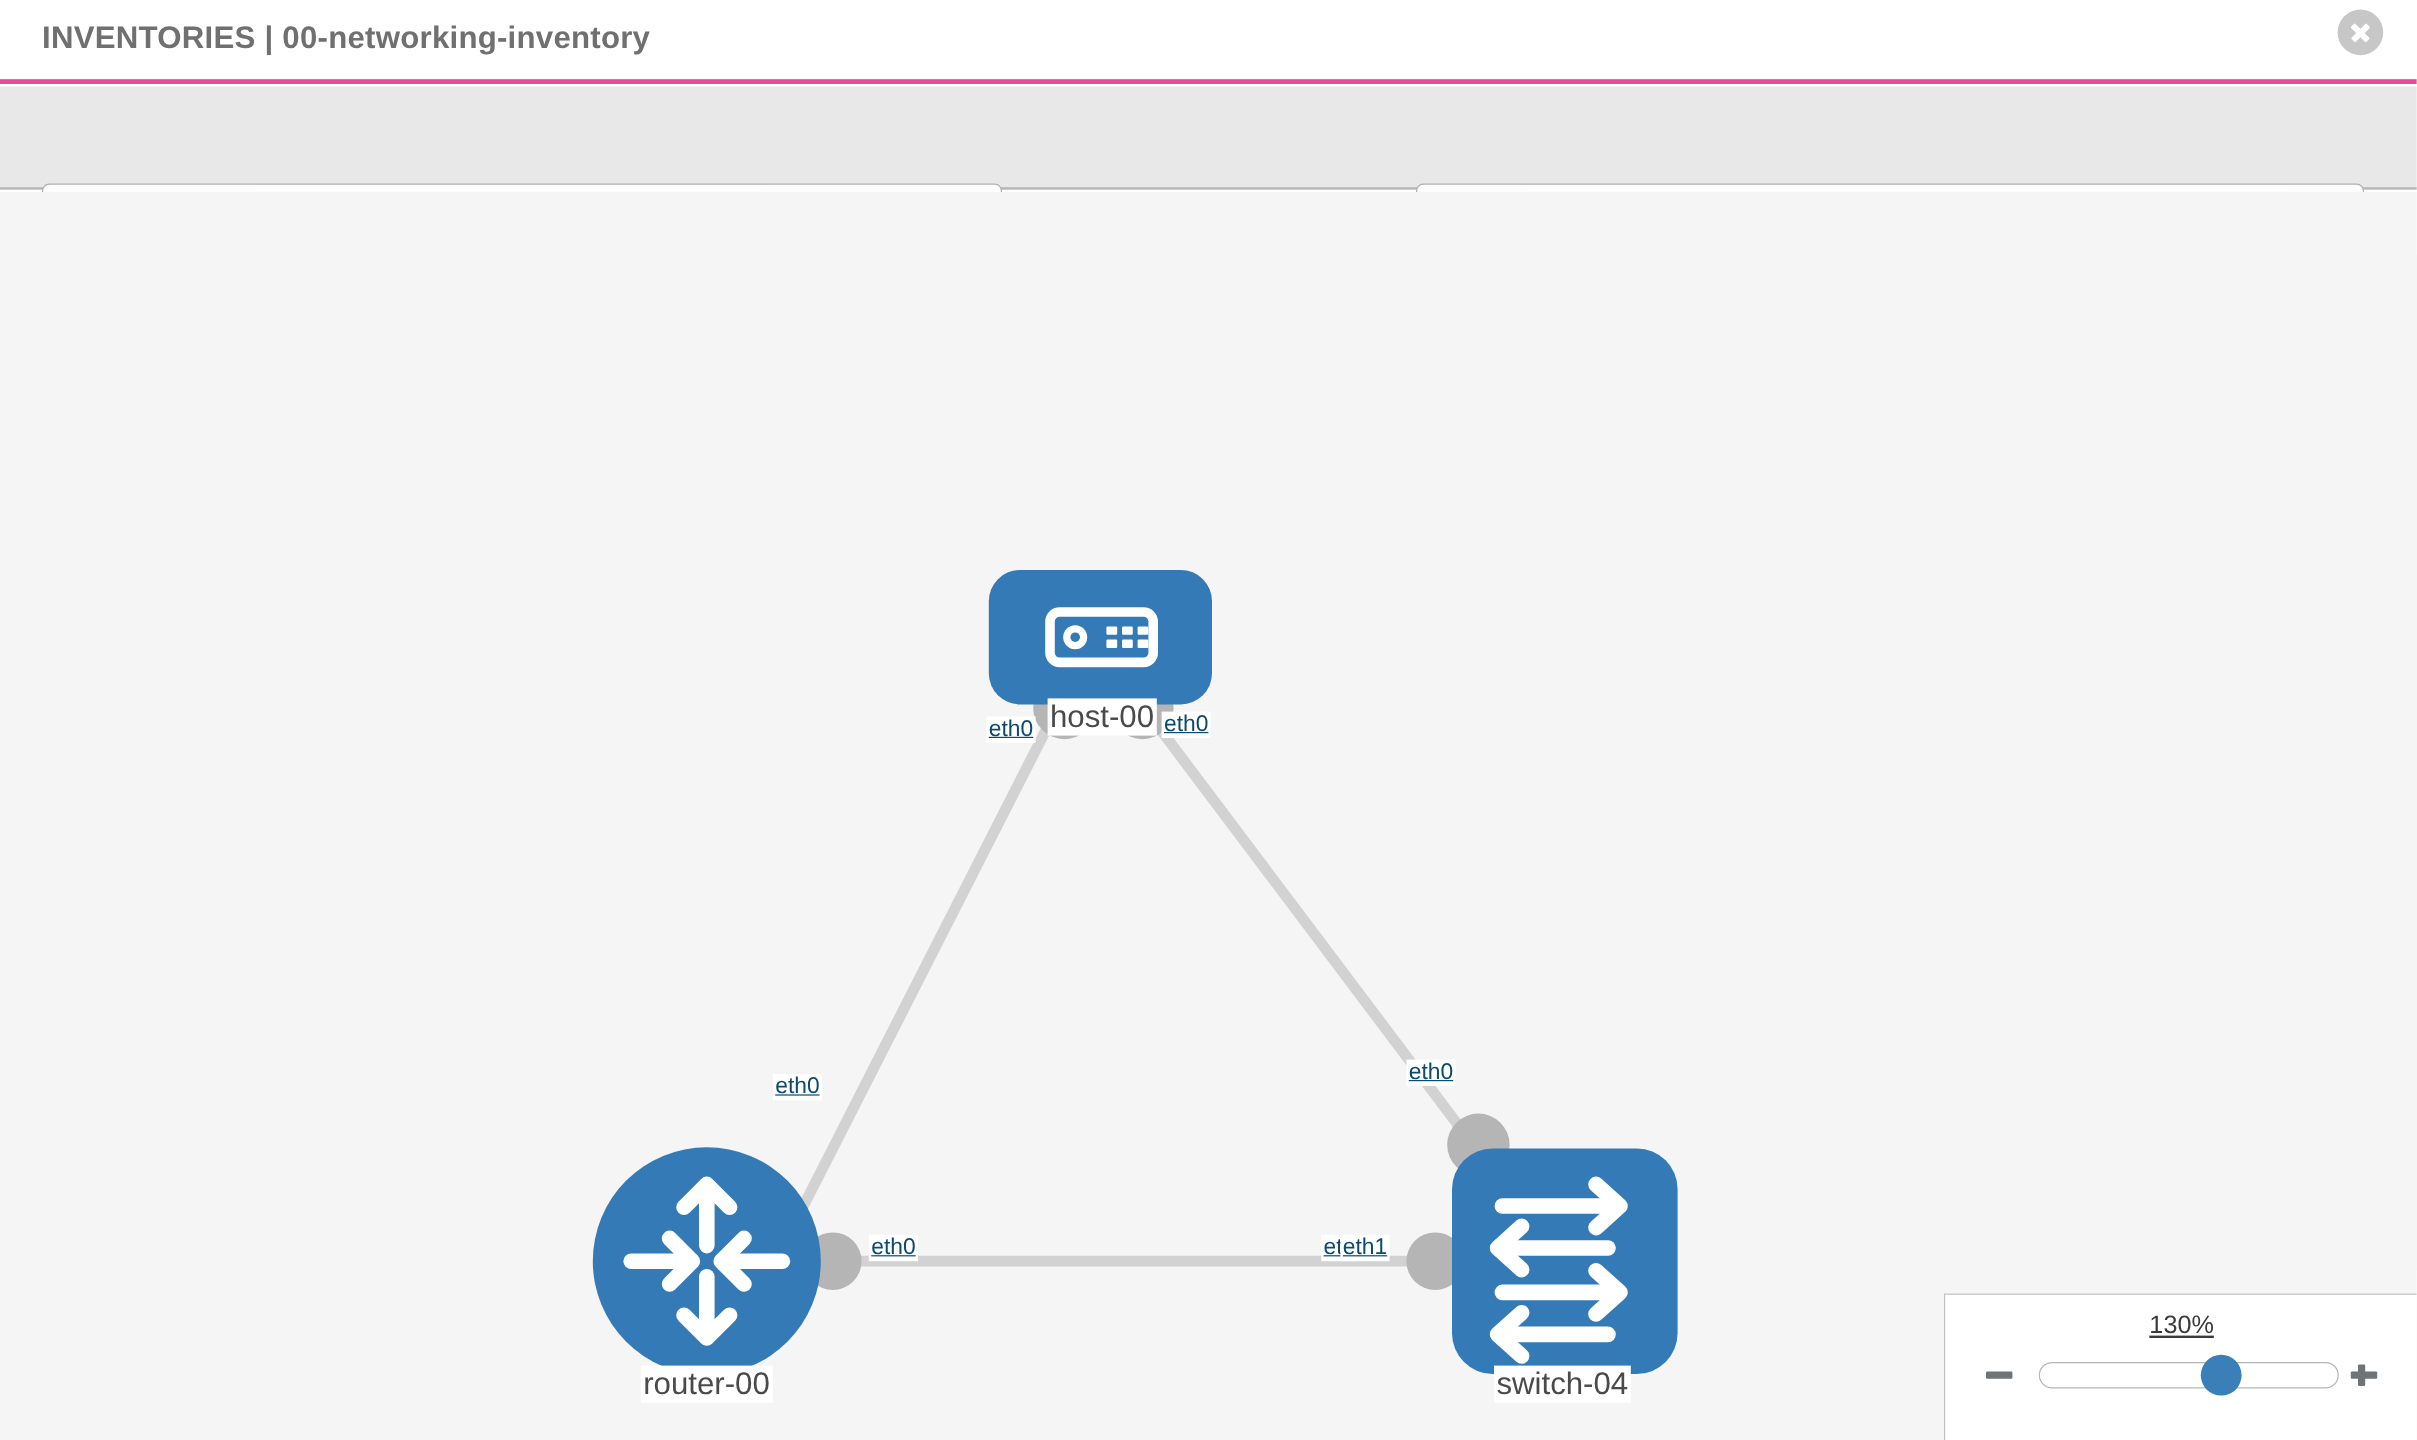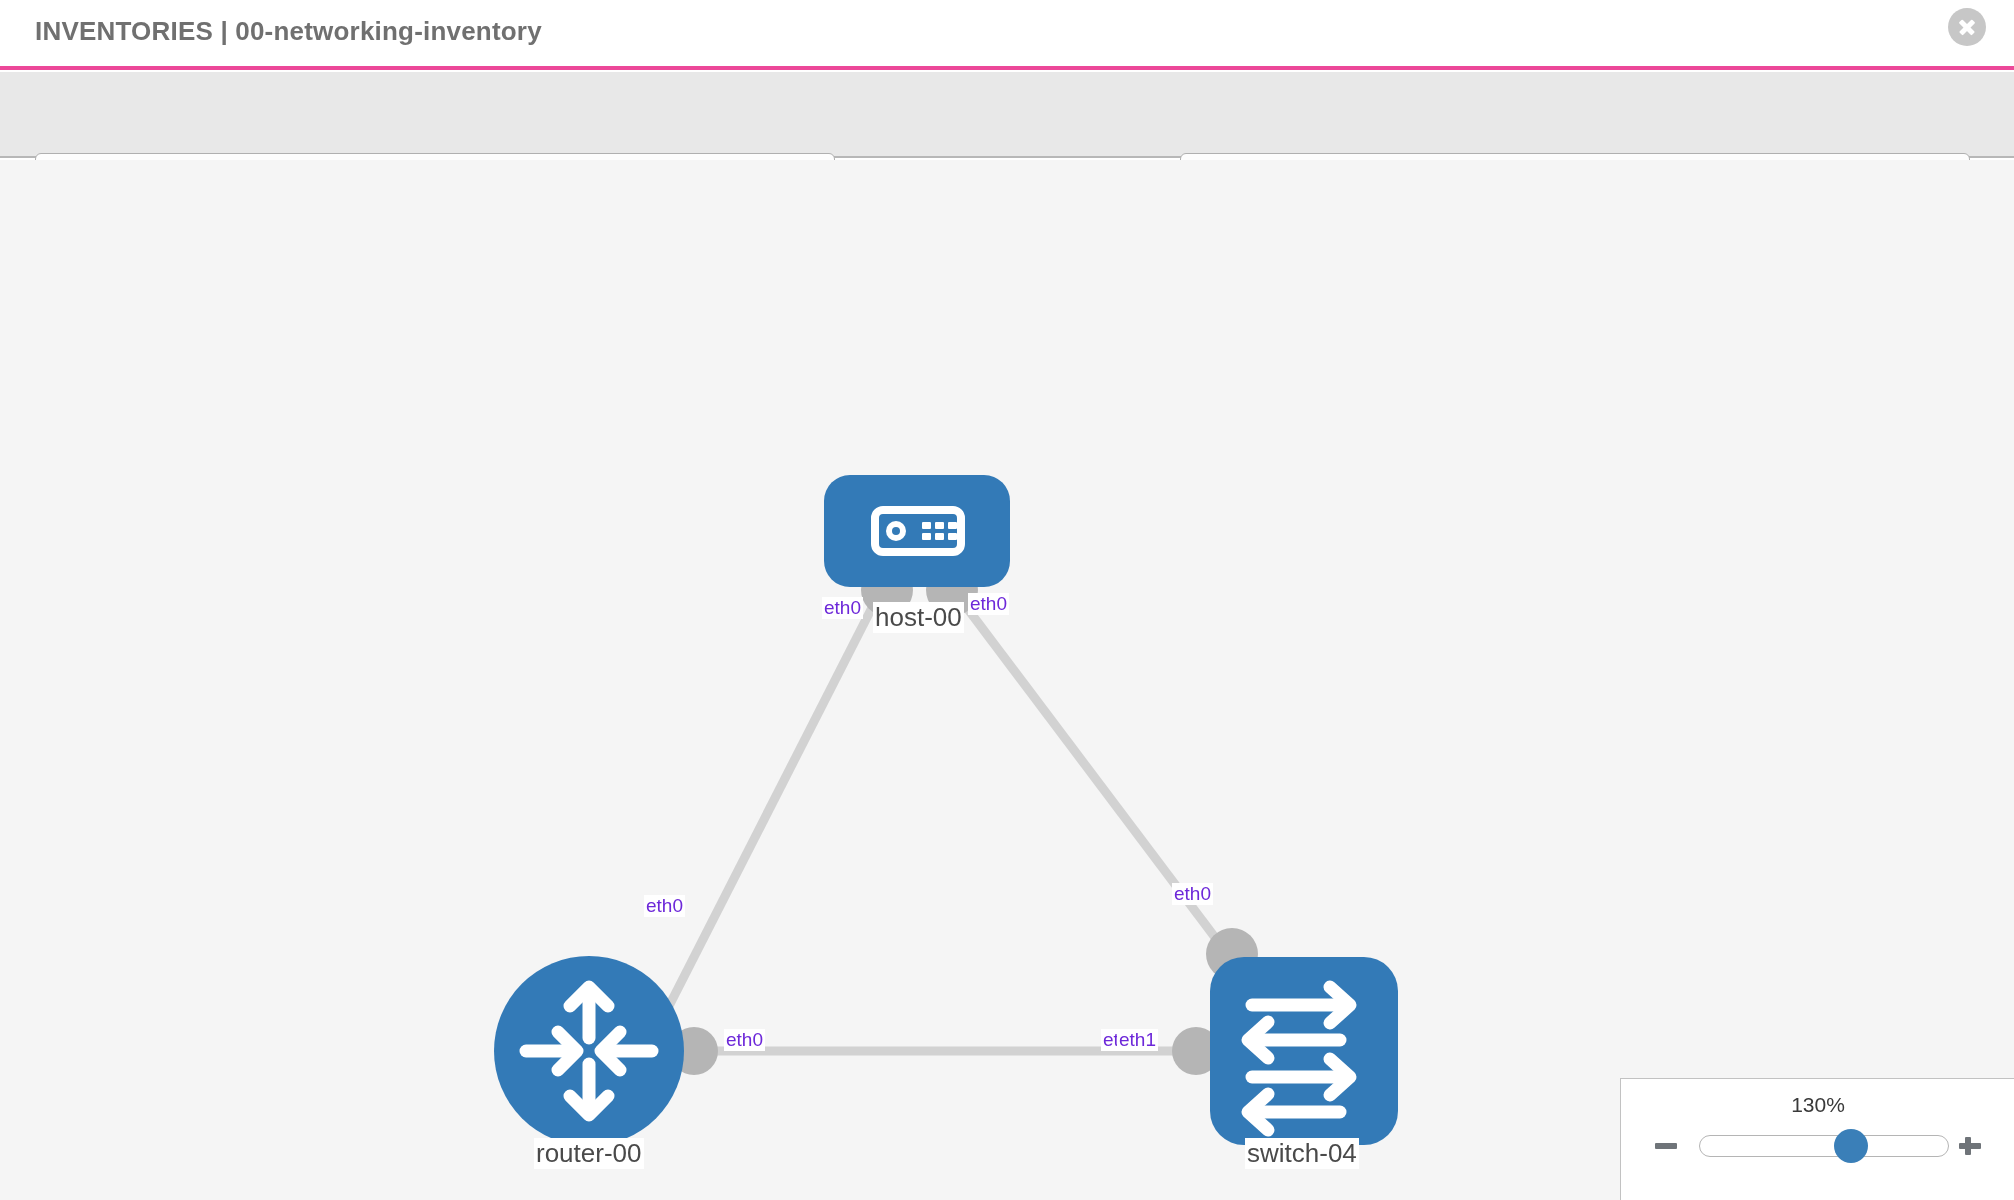--- a/index.html
+++ b/index.html
@@ -115,42 +115,44 @@
     position: absolute;
     font-size: 26px;
     color: #4a4a4a;
     background: #ffffff;
     white-space: nowrap;
     padding: 0 2px;
   }
   .edge-label {
     position: absolute;
     font-size: 19px;
-    color: #6d28d9;
+    color: #0c4a6e;
     background: #ffffff;
     white-space: nowrap;
     padding: 0 2px;
+    text-decoration: underline;
   }
 
   
   .zoom-panel {
     position: absolute;
     left: 1620px; top: 1078px;
     width: 394px; height: 122px;
     background: #ffffff;
     border-left: 1px solid #c2c2c2;
     border-top: 1px solid #c2c2c2;
   }
   .zoom-value {
     position: absolute;
     top: 14px; left: 0;
     width: 394px;
     text-align: center;
     font-size: 21px;
     color: #3a3a3a;
+    text-decoration: underline;
   }
   .zoom-minus, .zoom-plus {
     position: absolute;
     top: 54px;
     width: 26px; height: 26px;
     cursor: pointer;
   }
   .zoom-minus { left: 32px; }
   .zoom-plus  { left: 336px; }
   .zoom-minus::before, .zoom-plus::before {
@@ -290,21 +292,21 @@
           <line x1="1252" y1="917" x2="1348" y2="917"></line>
           <polyline points="1330,899 1350,917 1330,935"></polyline>
 
           <line x1="1340" y1="952" x2="1250" y2="952"></line>
           <polyline points="1268,934 1248,952 1268,970"></polyline>
         </g>
       </g>
 
     </svg>
 
-    <div class="node-label" style="left:873px; top:422px;margin-top:20px;">host-00</div>
+    <div class="node-label" style="left:873px; top:422px;">host-00</div>
     <div class="node-label" style="left:534px; top:978px;">router-00</div>
     <div class="node-label" style="left:1245px; top:978px;">switch-04</div>
 
     <div class="edge-label" style="left:822px; top:437px;">eth0</div>
     <div class="edge-label" style="left:968px; top:433px;">eth0</div>
     <div class="edge-label" style="left:644px; top:735px;">eth0</div>
     <div class="edge-label" style="left:1172px; top:723px;">eth0</div>
     <div class="edge-label" style="left:724px; top:869px;">eth0</div>
     <div class="edge-label" style="left:1101px; top:869px;">eth</div>
     <div class="edge-label" style="left:1117px; top:869px;">eth1</div>

